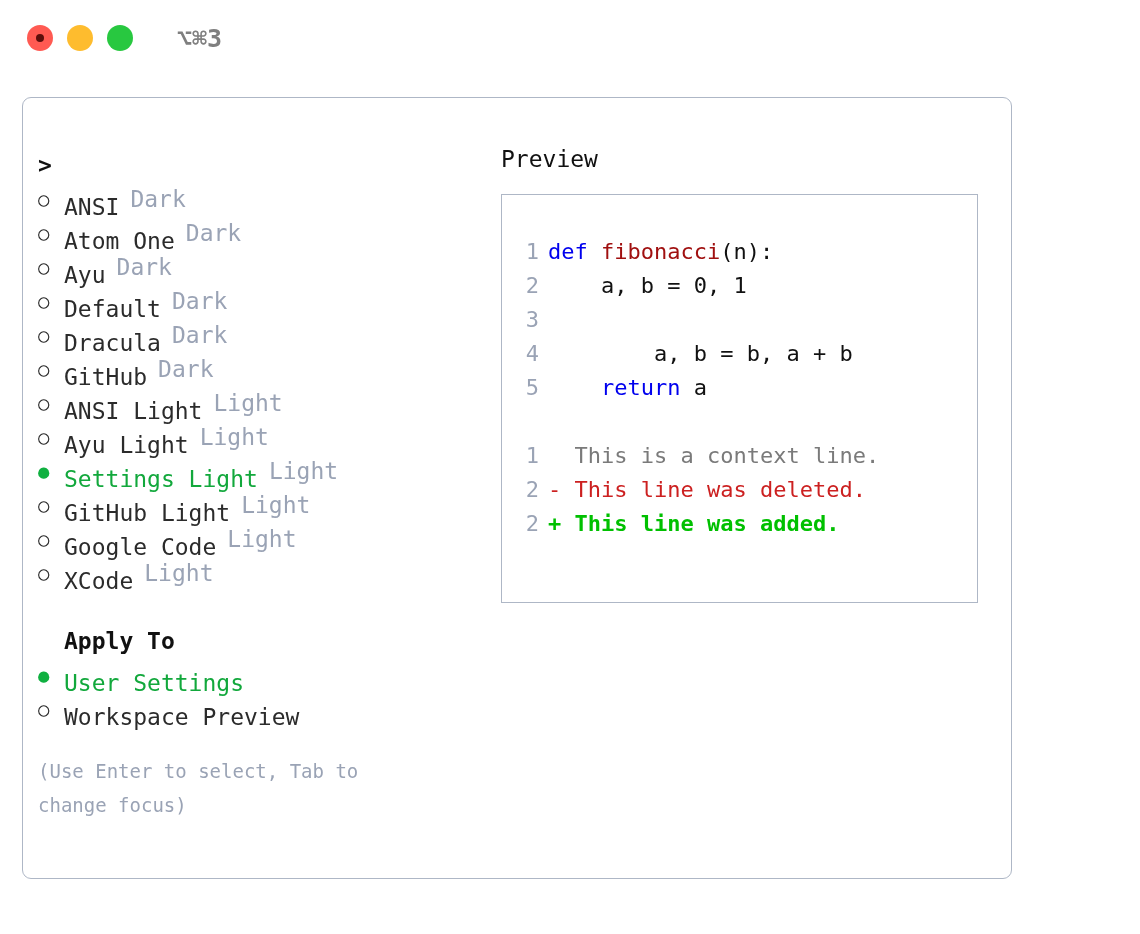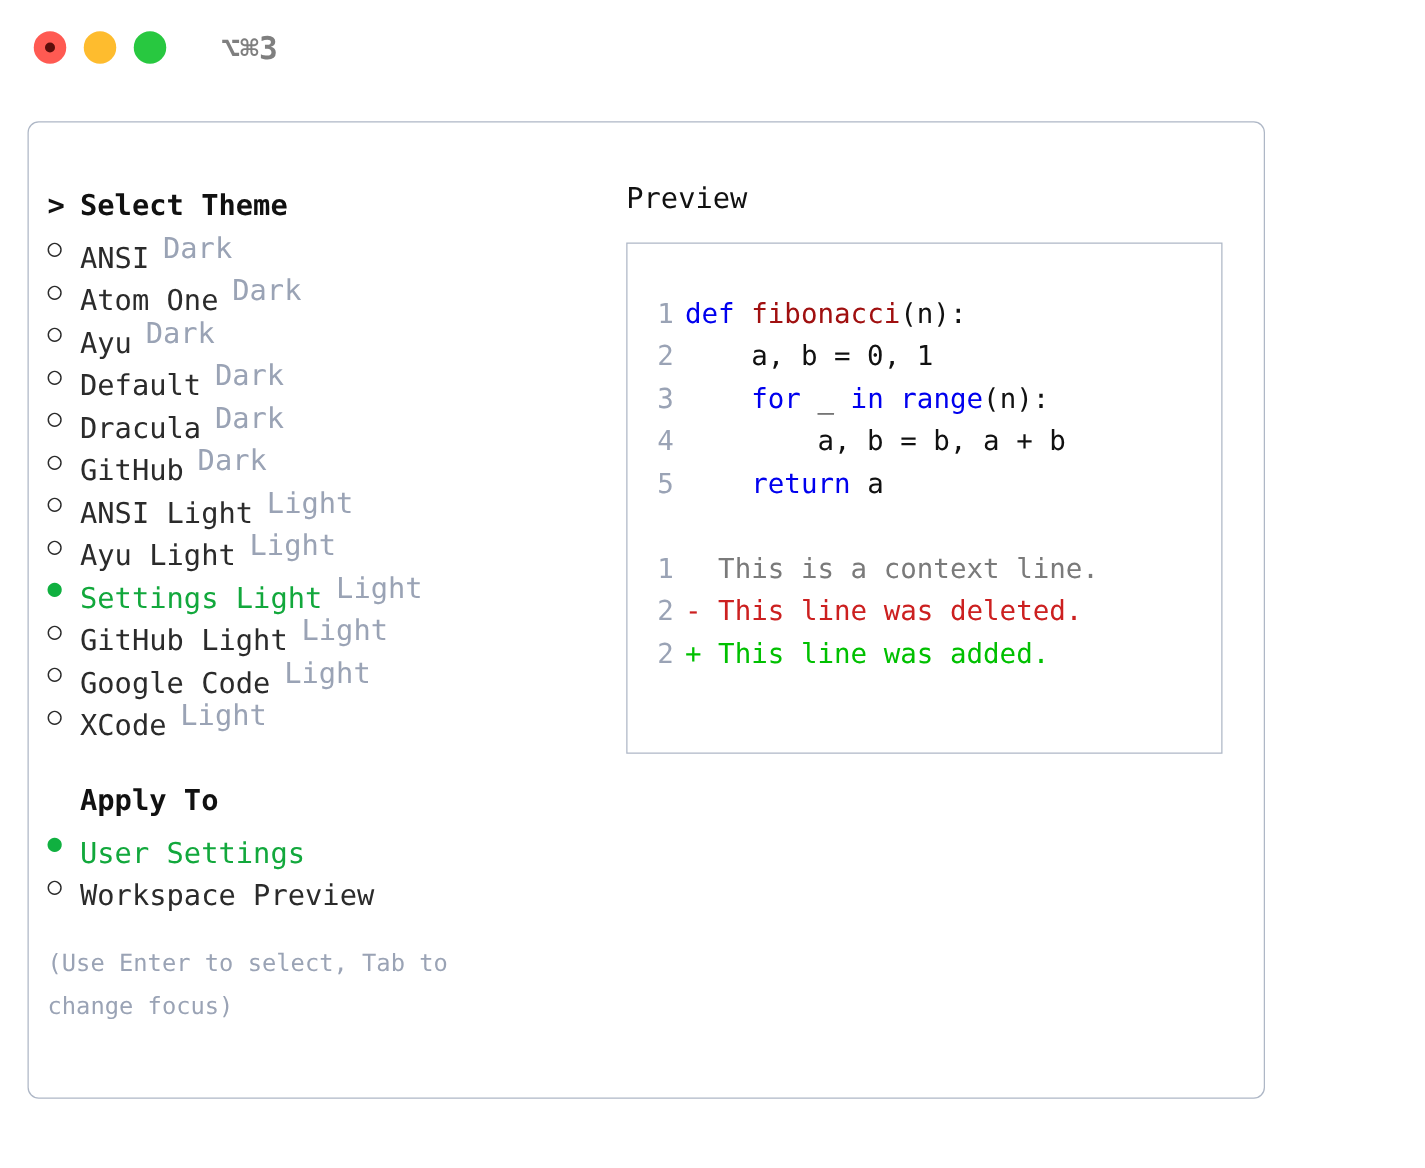--- a/index.html
+++ b/index.html
@@ -169,42 +169,41 @@
     color: #9aa3b5;
     padding-right: 9px;
     box-sizing: border-box;
   }
   .code-text { color: #111111; }
   .kw   { color: #0000ee; text-align: center; }
   .fn   { color: #a01010; }
   .gap  { height: 34px; }
   .ctx  { color: #7a7a7a; }
   .del  { color: #cc2020; text-align: right; }
-  .add  { color: #00c000; }
+  .add  { color: #00c000; font-weight: bold; }
 </style>
 </head>
 <body>
 
 <div class="titlebar">
   <div class="dots">
     <span class="dot dot-red"></span>
     <span class="dot dot-yellow"></span>
     <span class="dot dot-green"></span>
   </div>
   <div class="shortcut">⌥⌘3</div>
 </div>
 
 <div class="panel">
   <div class="columns">
 
     <div class="left-col">
 
       <div class="row">
         <span class="hdr-caret">&gt;</span>
-        <span class="list-header">Select Theme</span>
       </div>
 
       <div id="theme-items">
           <div class="row"><span class="bullet">○</span><span class="row-label">ANSI</span><span class="row-cat">Dark</span></div>
           <div class="row"><span class="bullet">○</span><span class="row-label">Atom One</span><span class="row-cat">Dark</span></div>
           <div class="row"><span class="bullet">○</span><span class="row-label">Ayu</span><span class="row-cat">Dark</span></div>
           <div class="row"><span class="bullet">○</span><span class="row-label">Default</span><span class="row-cat">Dark</span></div>
           <div class="row"><span class="bullet">○</span><span class="row-label">Dracula</span><span class="row-cat">Dark</span></div>
           <div class="row"><span class="bullet">○</span><span class="row-label">GitHub</span><span class="row-cat">Dark</span></div>
           <div class="row"><span class="bullet">○</span><span class="row-label">ANSI Light</span><span class="row-cat">Light</span></div>
@@ -228,21 +227,21 @@
 
       <div class="help">(Use Enter to select, Tab to change focus)</div>
     </div>
 
     <div class="right-col">
       <div class="preview-title">Preview</div>
       <div class="preview-box">
         <div id="code-block">
             <div class="code-line"><span class="lineno">1</span><span><span class="kw">def </span><span class="fn">fibonacci</span><span class="code-text">(n):</span></span></div>
             <div class="code-line"><span class="lineno">2</span><span><span class="code-text">    a, b = 0, 1</span></span></div>
-            <div class="code-line"><span class="lineno">3</span><span><span class="code-text">    </span><span class="kw">for</span><span class="code-text"> _ </span><span class="kw">in</span><span class="code-text"> </span><span class="kw">range</span><span class="code-text">(n):</span></span></div>
+            <div class="code-line"><span class="lineno">3</span></div>
             <div class="code-line"><span class="lineno">4</span><span><span class="code-text">        a, b = b, a + b</span></span></div>
             <div class="code-line"><span class="lineno">5</span><span><span class="code-text">    </span><span class="kw">return</span><span class="code-text"> a</span></span></div>
           </div>
         <div class="gap"></div>
         <div id="diff-block">
             <div class="code-line"><span class="lineno">1</span><span class="ctx">  This is a context line.</span></div>
             <div class="code-line"><span class="lineno">2</span><span class="del">- This line was deleted.</span></div>
             <div class="code-line"><span class="lineno">2</span><span class="add">+ This line was added.</span></div>
           </div>
       </div>

